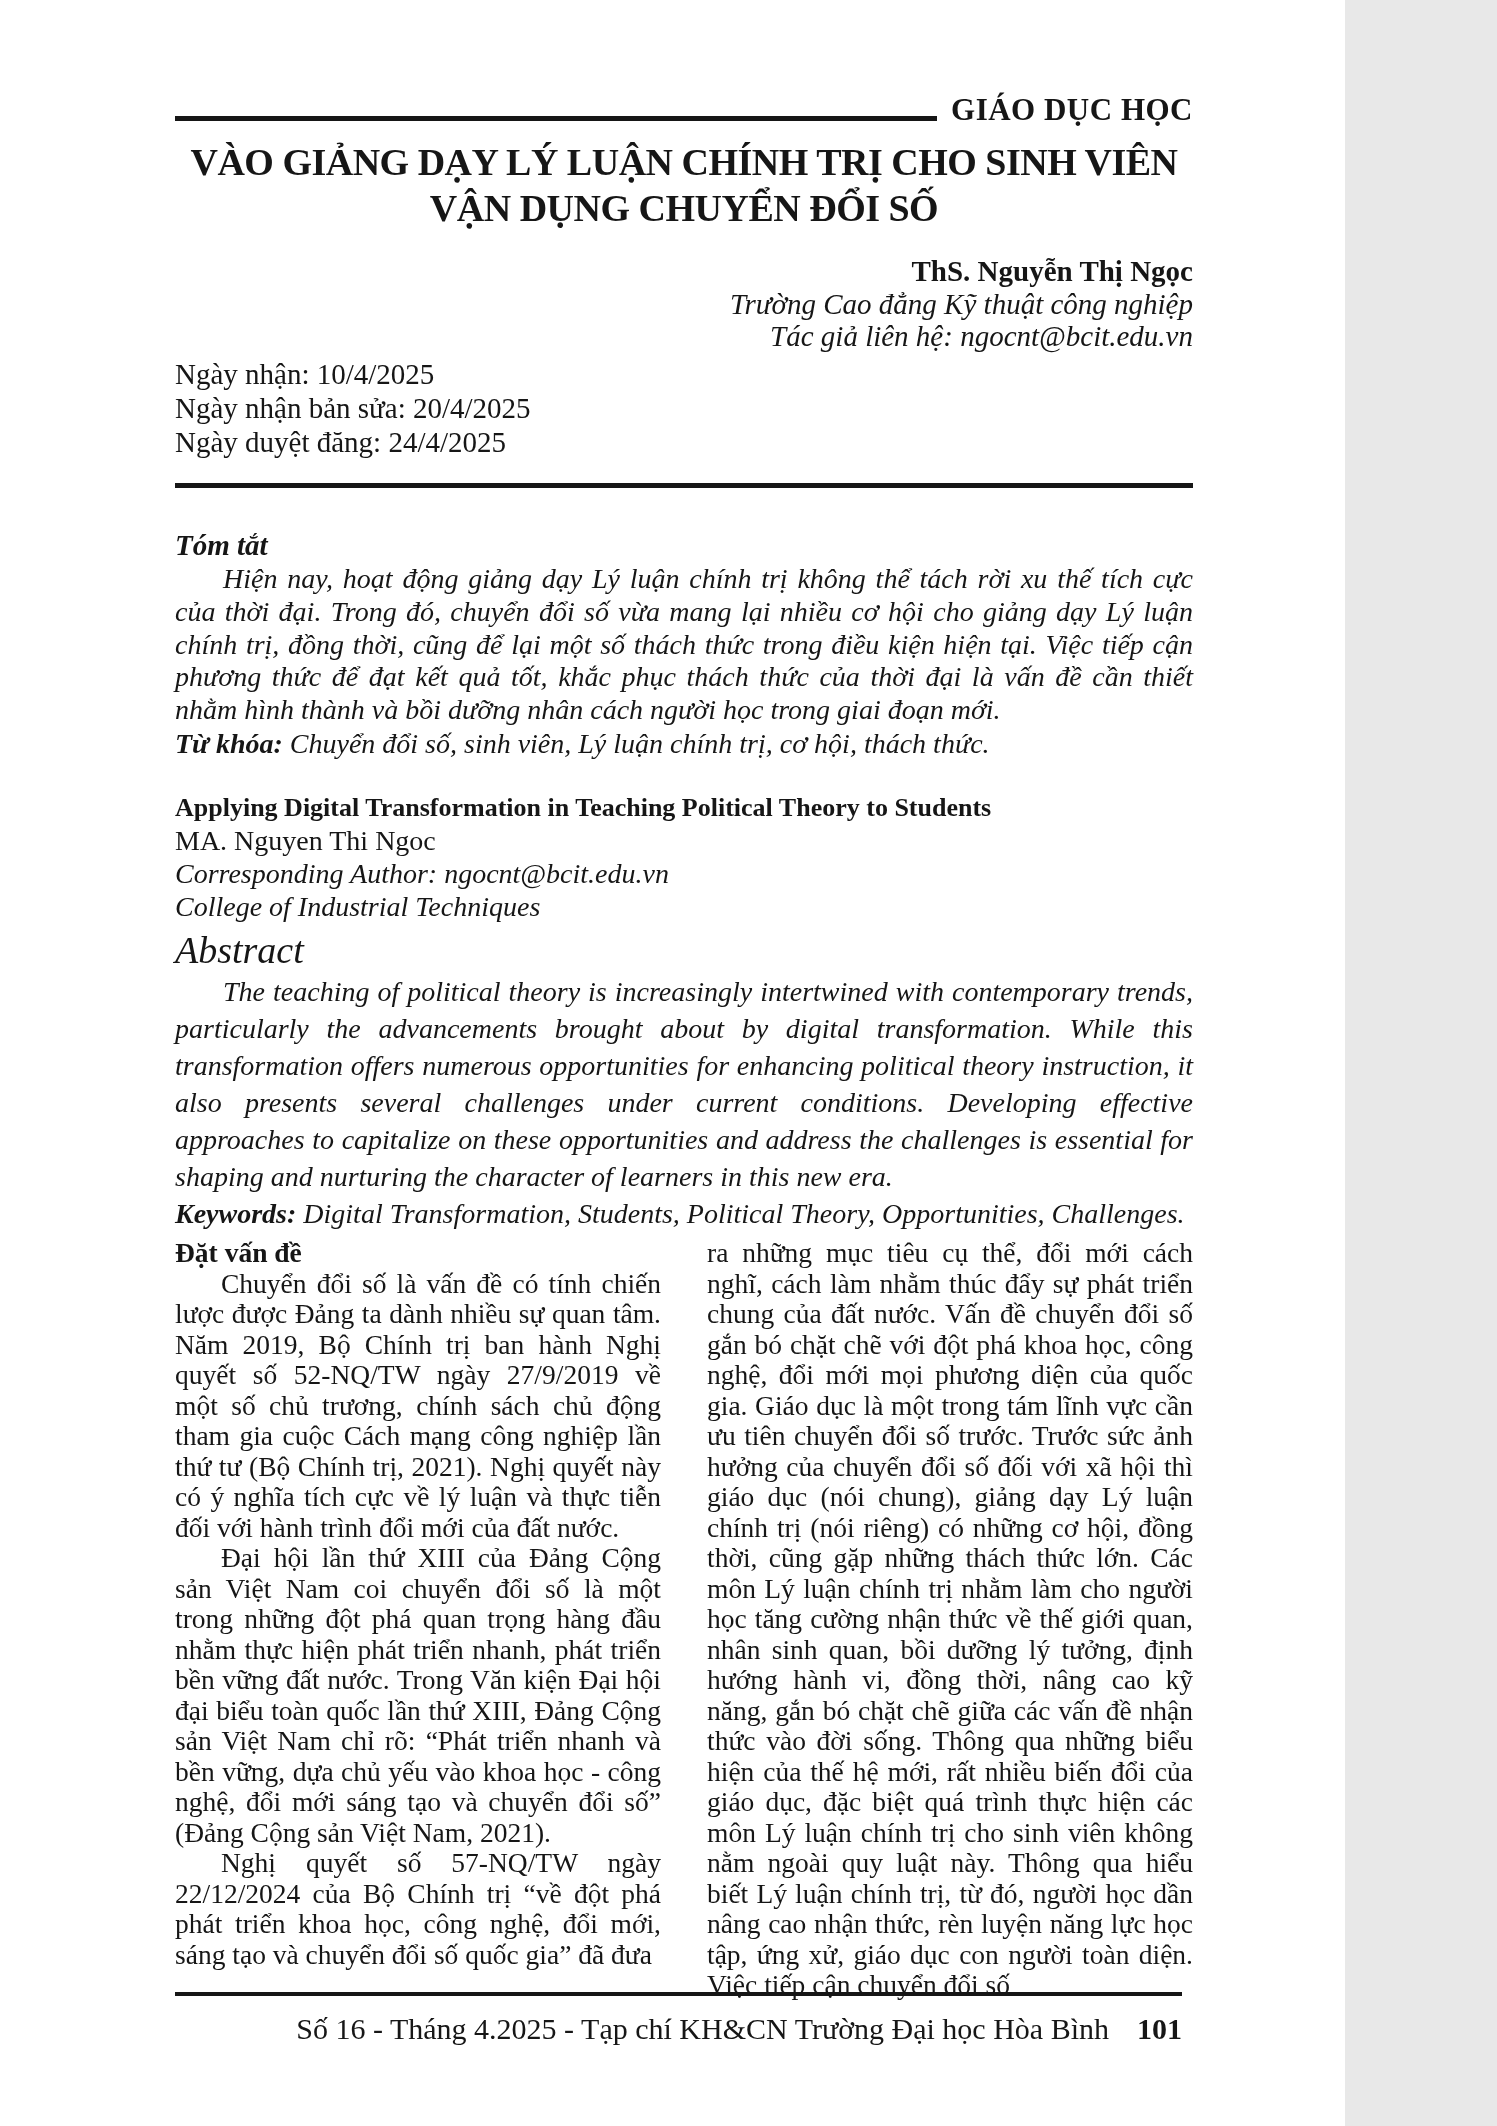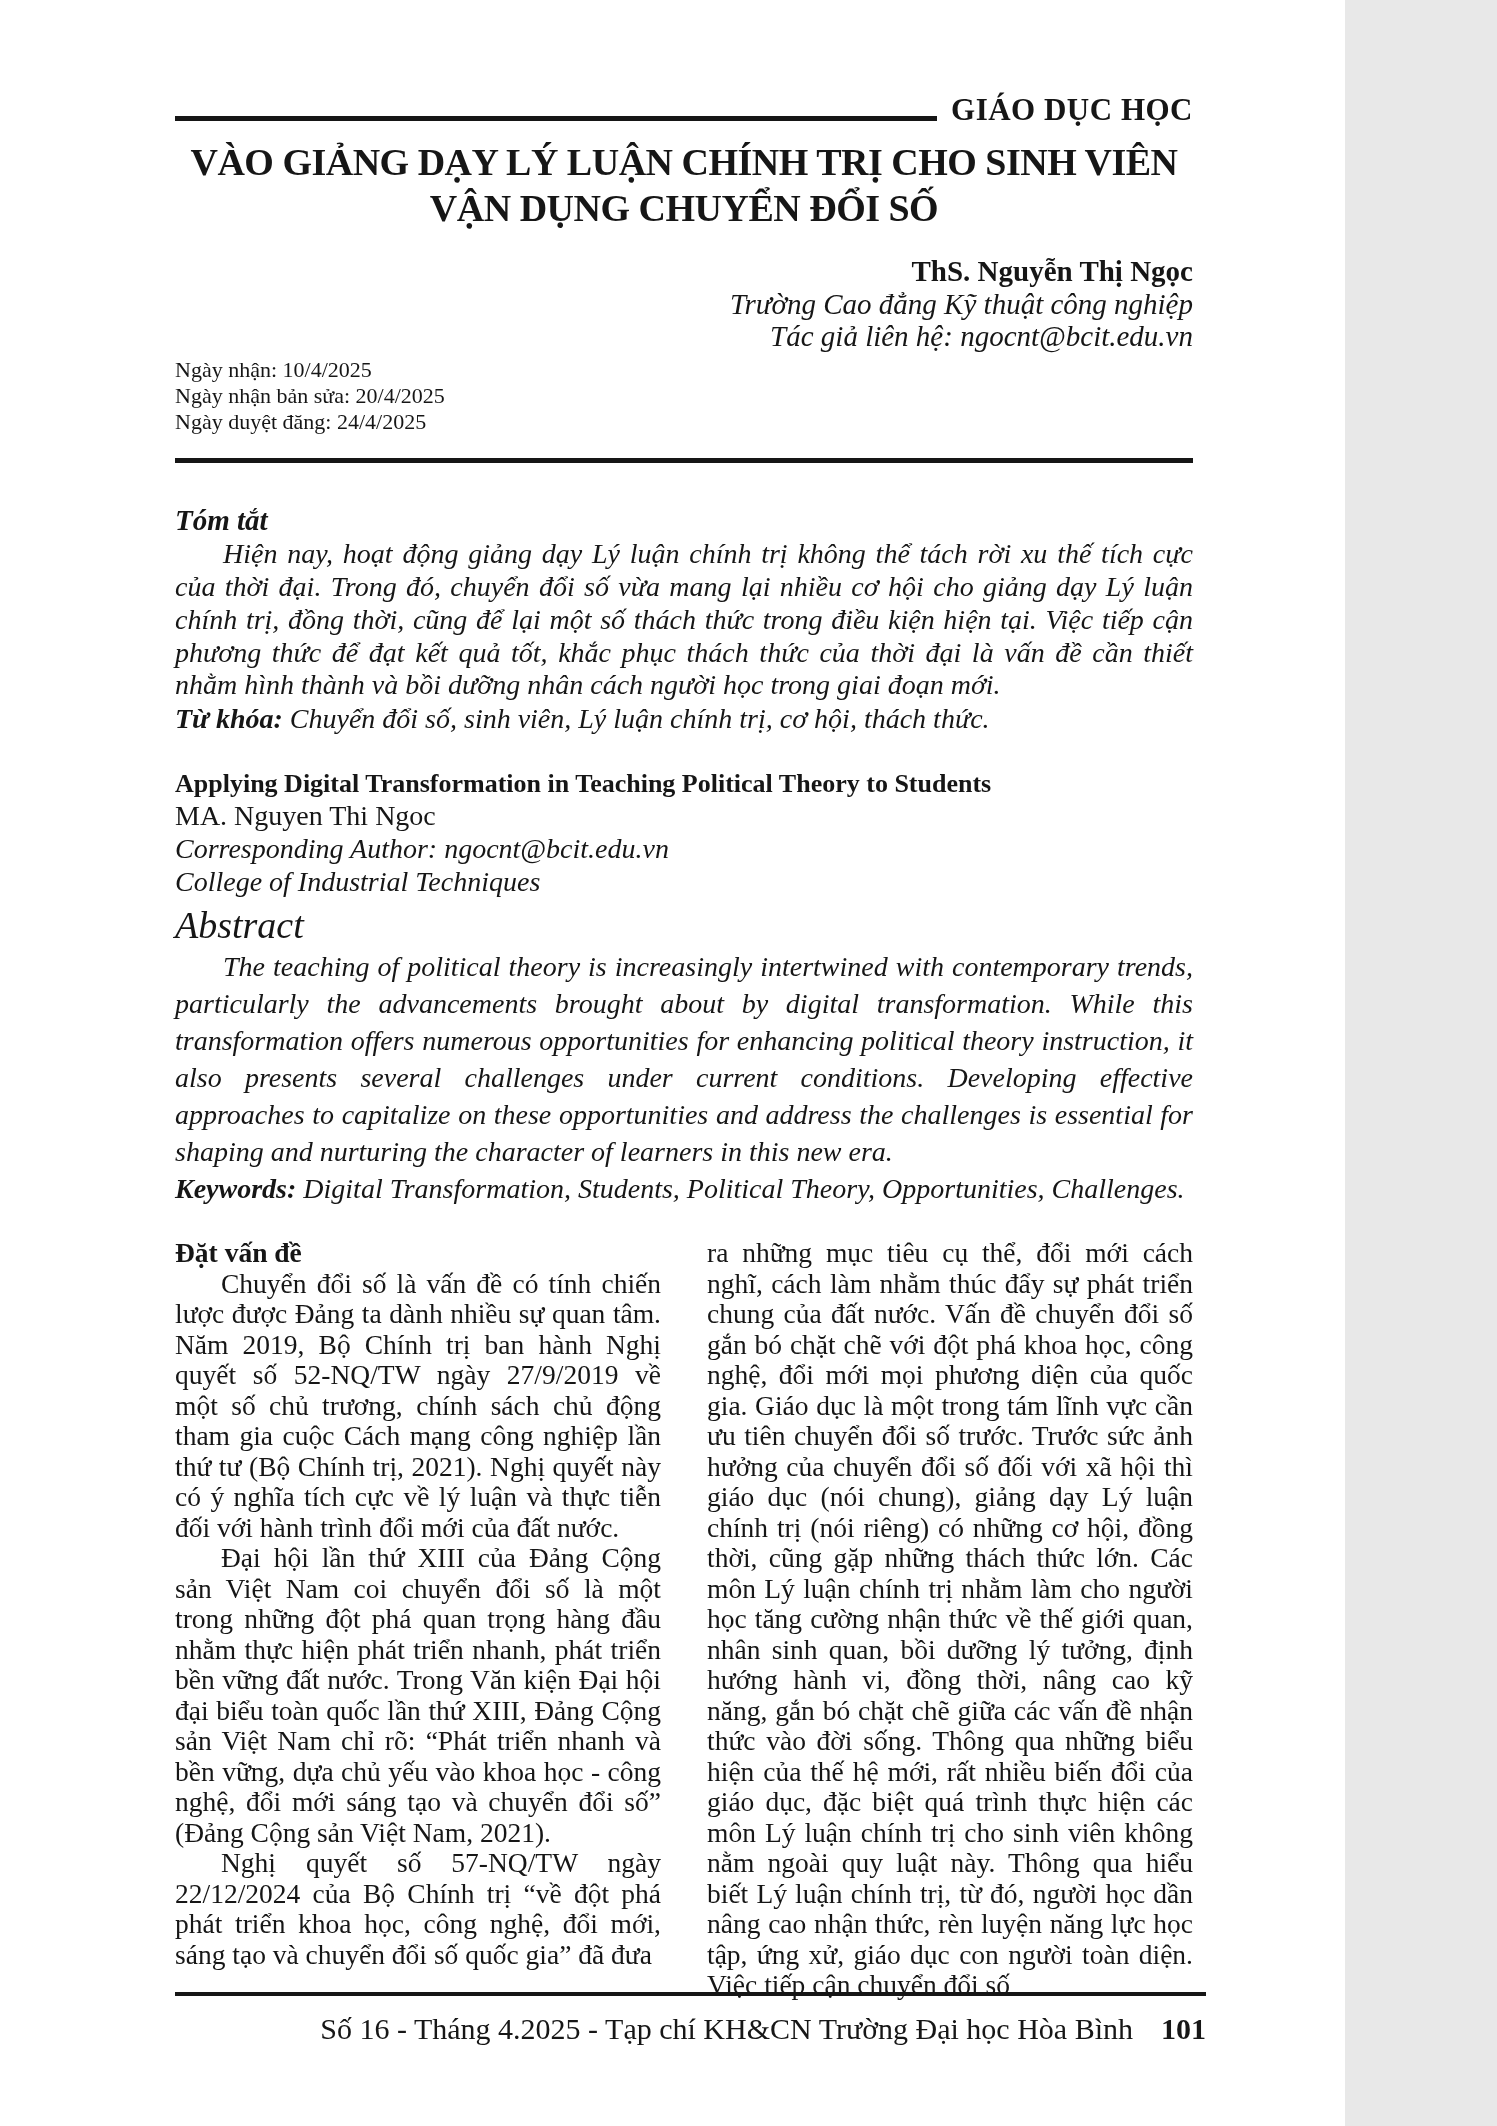--- a/index.html
+++ b/index.html
@@ -44,21 +44,21 @@
     line-height: 1.2;
     letter-spacing: -0.5px;
   }
 
   
   .author-block { margin-top: 24px; text-align: right; font-size: 29px; line-height: 1.12; }
   .author-name { font-weight: bold; }
   .italic { font-style: italic; }
 
   
-  .dates { margin-top: 4px; font-size: 22px; line-height: 1.18; }
+  .dates { margin-top: 4px; font-size: 29px; line-height: 1.18; }
 
   
   .divider { margin-top: 24px; height: 5px; background: #161616; }
 
   
   .abstract-vi { margin-top: 40px; font-style: italic; font-size: 28px; }
   .abstract-heading { font-weight: bold; font-style: italic; font-size: 29px; line-height: 1.2; }
   .abstract-body {
     text-align: justify;
     text-indent: 48px;
@@ -85,21 +85,21 @@
     font-size: 27.5px;
   }
   .col { flex: 1; text-align: justify; line-height: 30.5px; }
   .col-heading { font-weight: bold; }
   .col p.indent { text-indent: 46px; }
 
   
   .footer {
     position: absolute;
     left: 175px;
-    right: 139px;
+    right: 163px;
     top: 1992px;
   }
   .footer-rule { height: 4px; background: #161616; }
   .footer-line {
     margin-top: 16px;
     display: flex;
     justify-content: flex-end;
     align-items: baseline;
     font-size: 30px;
   }

